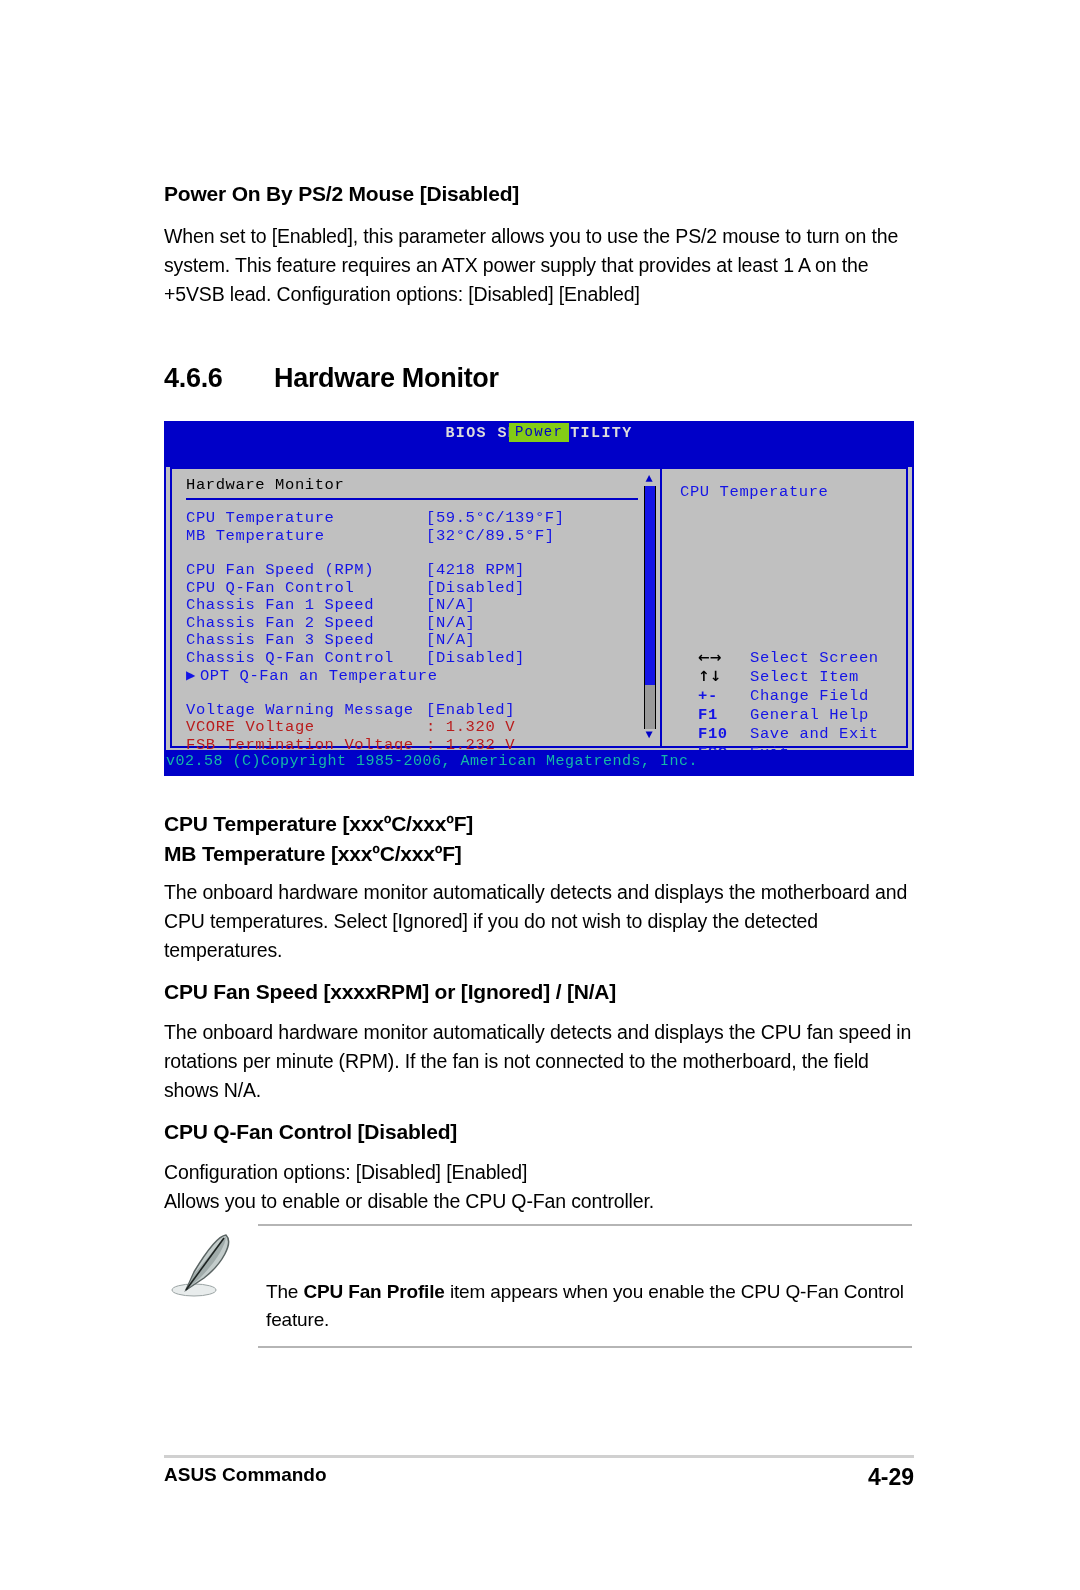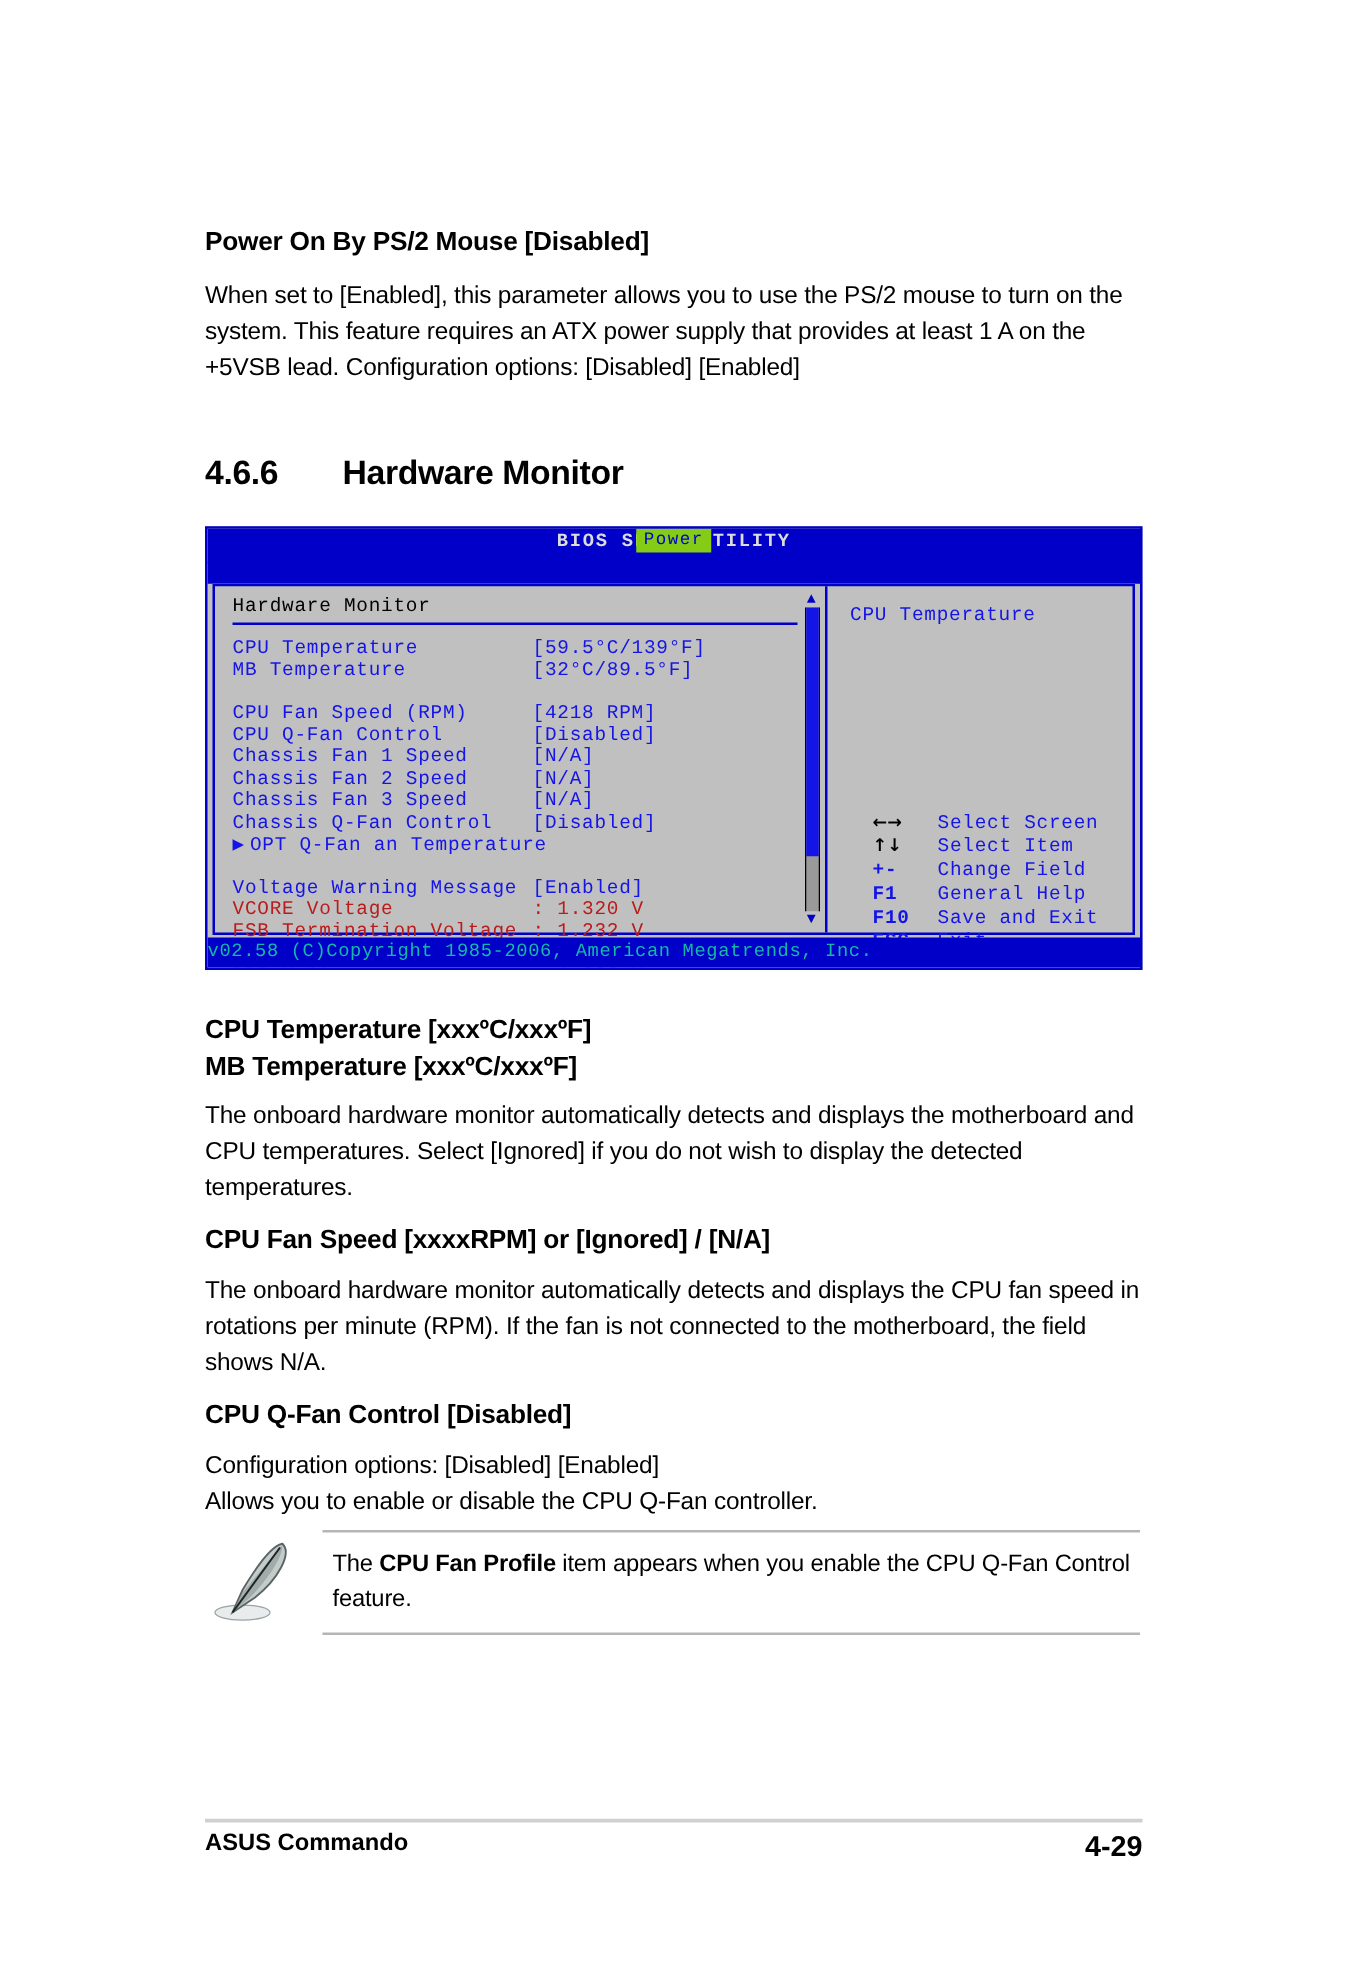--- a/index.html
+++ b/index.html
@@ -254,20 +254,21 @@
   #note-box .rule {
     width: 100%;
     height: 2px;
     background: #b5b5b5;
   }
   #note-text {
     font-size: 19px;
     line-height: 28px;
     padding: 12px 0 12px 8px;
     letter-spacing: -0.15px;
+    margin-top: 40px;
   }
   #note-text b { font-weight: bold; }
   #note-icon {
     position: absolute;
     left: 164px;
     top: 1230px;
     width: 80px;
     height: 70px;
   }
 

